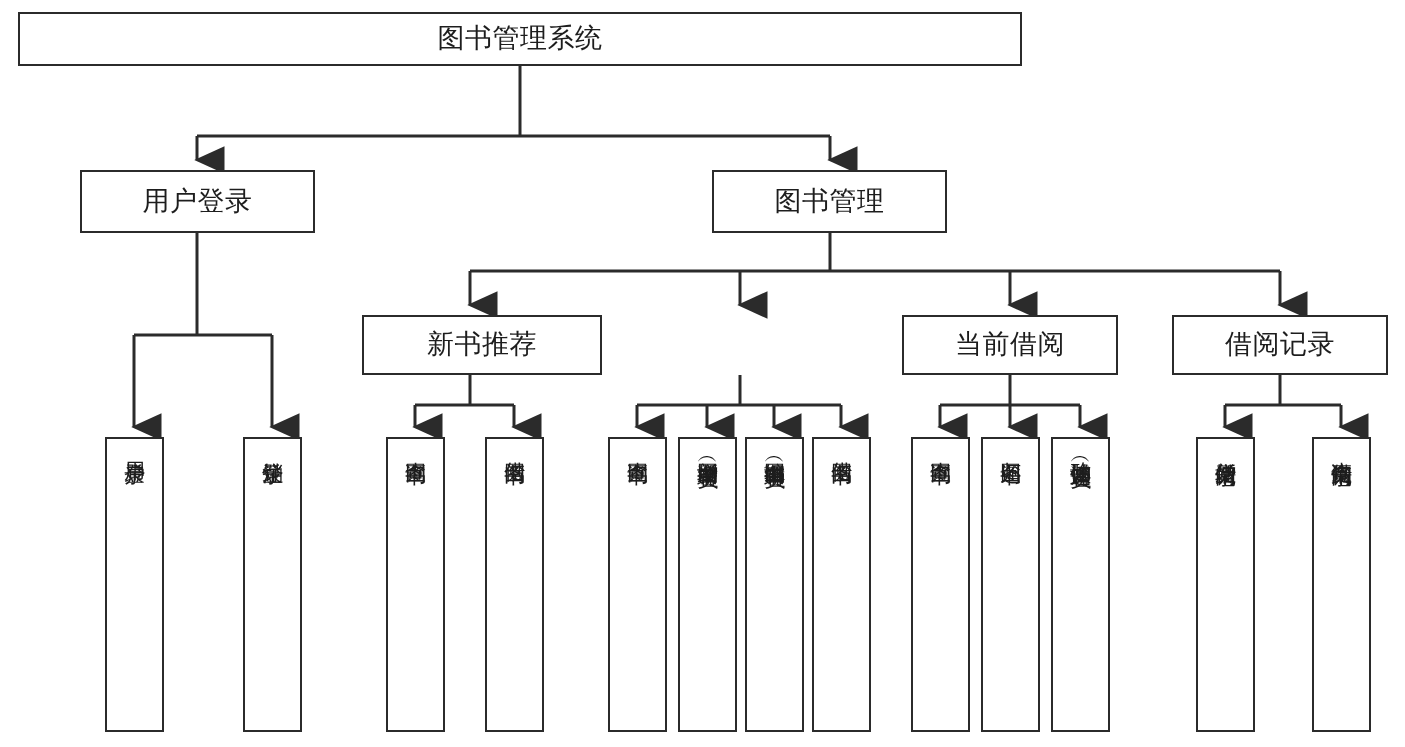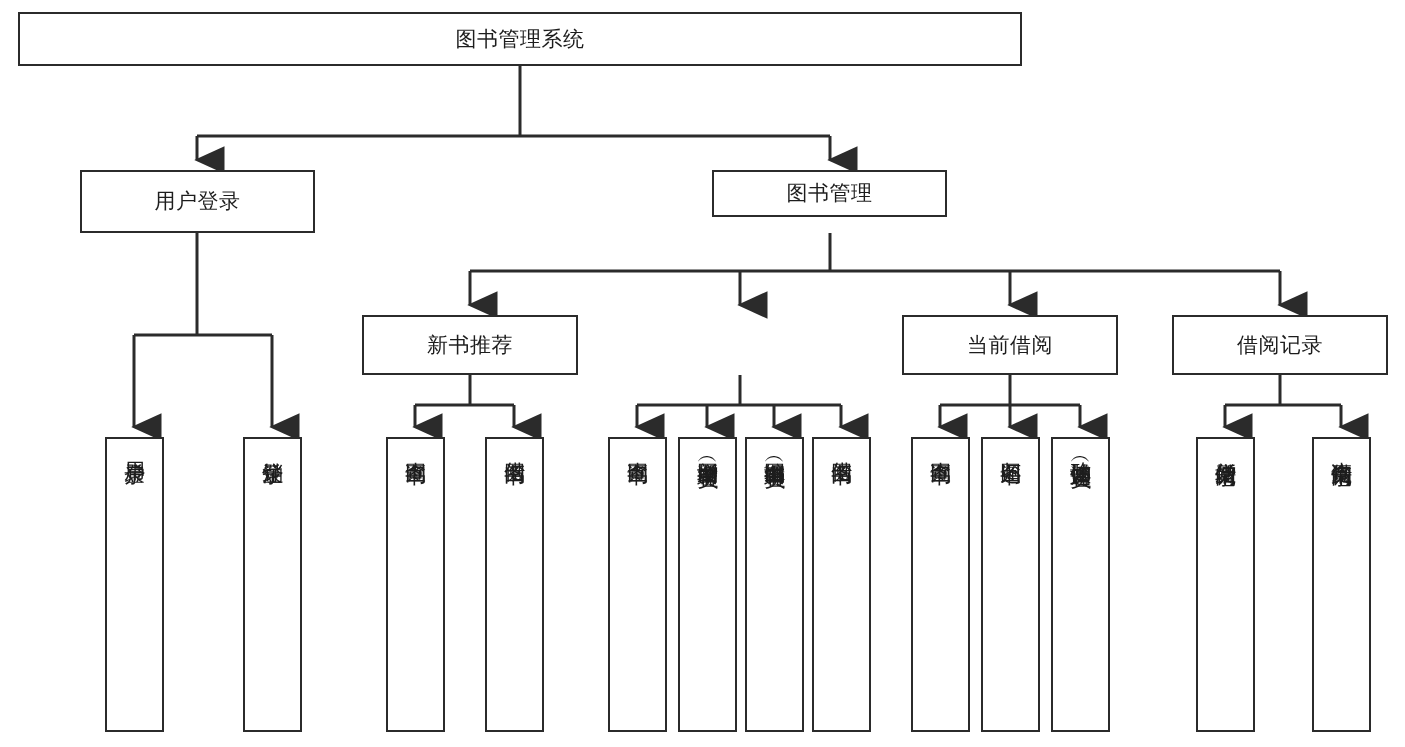--- a/index.html
+++ b/index.html
@@ -29,21 +29,21 @@
     position: absolute;
     box-sizing: border-box;
     background: #ffffff;
     border: 2.5px solid #2b2b2b;
     display: flex;
     align-items: center;
     justify-content: center;
     z-index: 2;
   }
   .node-label {
-    font-size: 21px;
+    font-size: 27px;
     line-height: 1.15;
     color: #1d1d1d;
     letter-spacing: 0.5px;
     white-space: nowrap;
   }
   
   .node.leaf {
     align-items: flex-start;
     justify-content: center;
     padding-top: 6px;
@@ -122,25 +122,25 @@
     </g>
   </svg>
 
   <div class="node" style="left:18px; top:12px; width:1004px; height:54px;">
     <span class="node-label">图书管理系统</span>
   </div>
 
   <div class="node" style="left:80px; top:170px; width:235px; height:63px;">
     <span class="node-label">用户登录</span>
   </div>
-  <div class="node" style="left:712px; top:170px; width:235px; height:47px;">
+  <div class="node" style="left:712px; top:170px; width:235px; height:63px;">
     <span class="node-label">图书管理</span>
   </div>
 
-  <div class="node" style="left:362px; top:315px; width:216px; height:60px;">
+  <div class="node" style="left:362px; top:315px; width:240px; height:60px;">
     <span class="node-label">新书推荐</span>
   </div>
   <div class="node" style="left:902px; top:315px; width:216px; height:60px;justify-content:center;">
     <span class="node-label">当前借阅</span>
   </div>
   <div class="node" style="left:1172px; top:315px; width:216px; height:60px;">
     <span class="node-label">借阅记录</span>
   </div>
 
   <div class="node leaf" style="left:105px; top:437px; width:59px; height:295px;">

